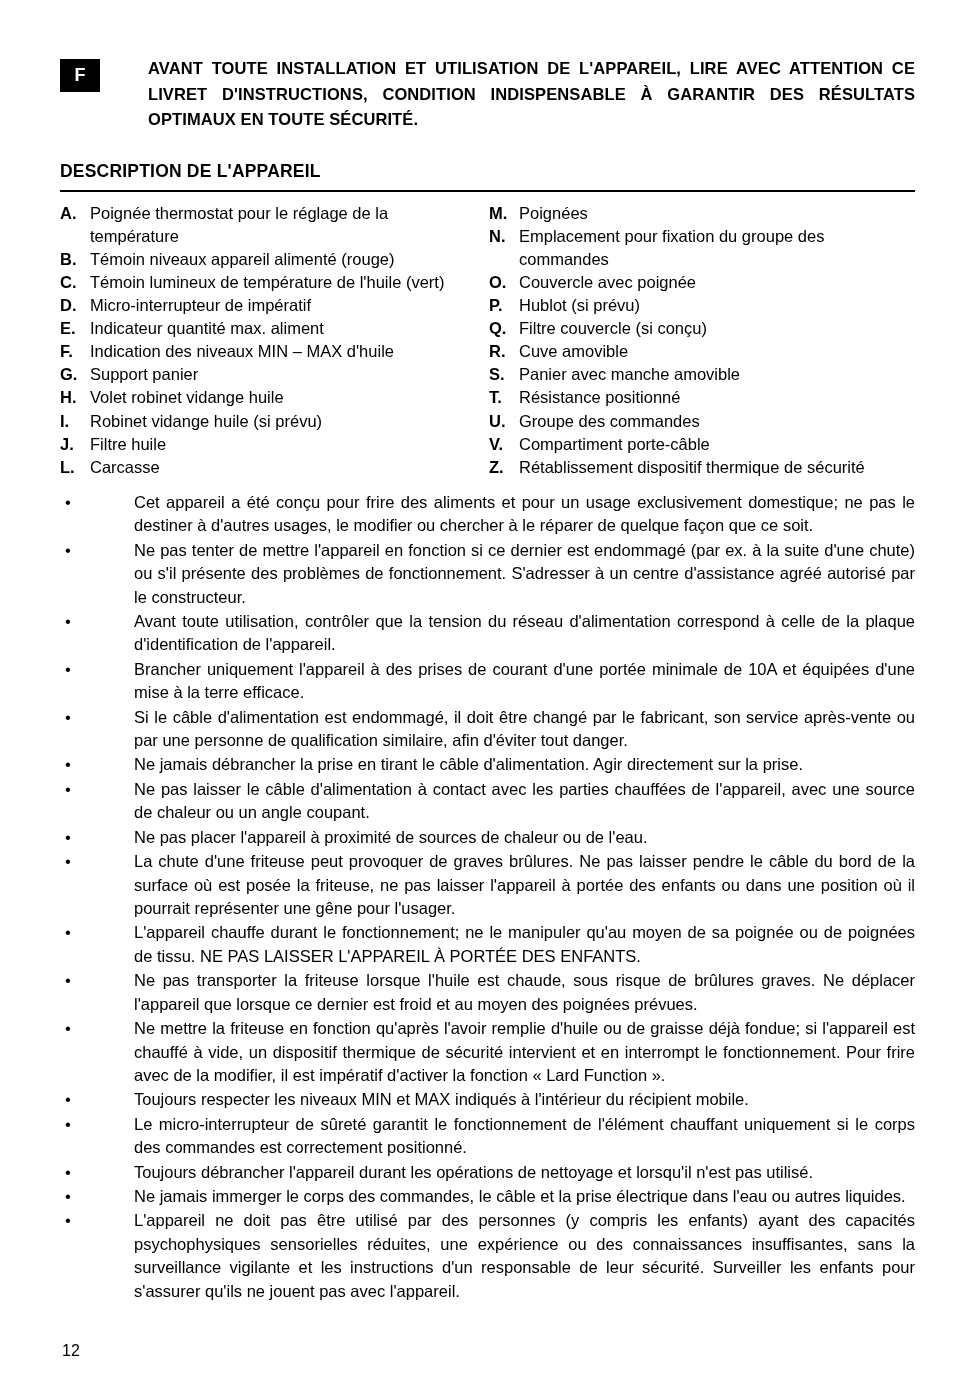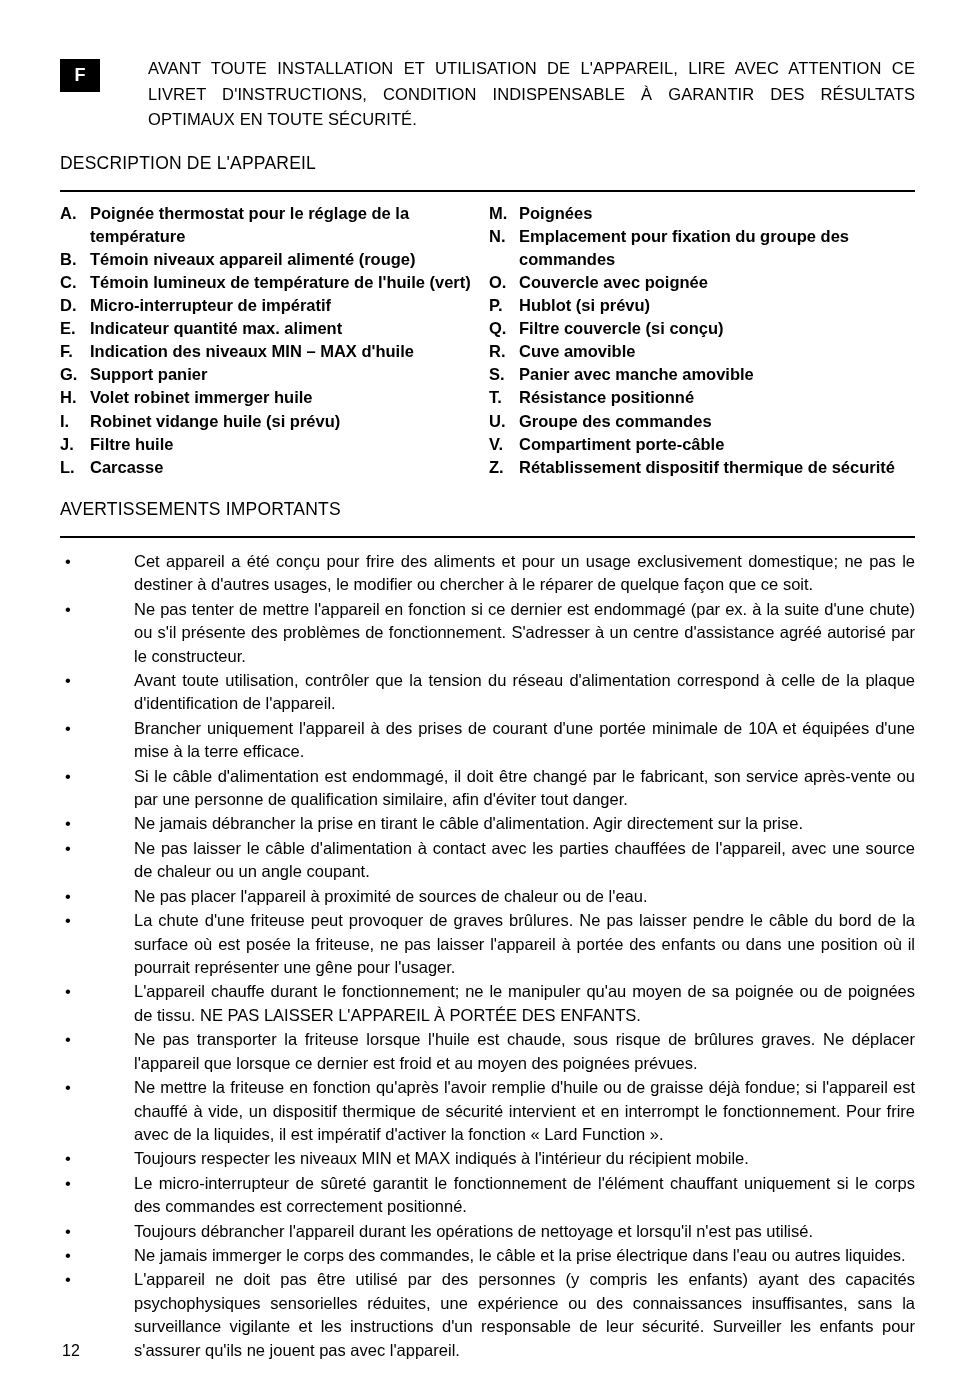--- a/index.html
+++ b/index.html
@@ -18,37 +18,38 @@
     width:40px; height:33px;
     background:#000; color:#fff;
     font-weight:bold; font-size:18px;
     display:flex; align-items:center; justify-content:center;
     margin-top:3px;
   }
   .intro {
     font-size:16.5px; line-height:1.55;
     text-align:justify;
     letter-spacing:0.1px;
+    font-weight:bold;
   }
   .section-title {
-    font-size:17.5px; font-weight:normal;
-    margin-top:20px;
-    padding-bottom:16px;
+    font-size:17.5px; font-weight:bold;
+    margin-top:28px;
+    padding-bottom:8px;
     border-bottom:2px solid #000;
     letter-spacing:0.2px;
   }
   .desc-grid {
     display:grid;
     grid-template-columns:413px 1fr;
     column-gap:16px;
     margin-top:10px;
   }
   .desc-item { display:flex; font-size:16.5px; line-height:1.4; }
   .desc-letter { flex:none; width:30px; font-weight:bold; }
-  .desc-text { flex:1;font-weight:bold; }
+  .desc-text { flex:1; }
   .warn-list { list-style:none; margin-top:12px; }
   .warn-item { display:flex; font-size:16.5px; line-height:1.42; margin-bottom:1px; }
   .bullet { flex:none; width:30px; padding-left:5px; }
   .warn-text { flex:1; text-align:justify;margin-left:44px; }
   .page-number {
     position:absolute; left:62px; bottom:28px;
     font-size:16px;
   }
 </style>
 </head>
@@ -95,21 +96,21 @@
     <span class="desc-text">Indication des niveaux MIN – MAX d'huile</span>
   </div>
 
   <div class="desc-item">
     <span class="desc-letter">G.</span>
     <span class="desc-text">Support panier</span>
   </div>
 
   <div class="desc-item">
     <span class="desc-letter">H.</span>
-    <span class="desc-text">Volet robinet immerger huile</span>
+    <span class="desc-text">Volet robinet vidange huile</span>
   </div>
 
   <div class="desc-item">
     <span class="desc-letter">I.</span>
     <span class="desc-text">Robinet vidange huile (si prévu)</span>
   </div>
 
   <div class="desc-item">
     <span class="desc-letter">J.</span>
     <span class="desc-text">Filtre huile</span>
@@ -171,21 +172,20 @@
     <span class="desc-text">Compartiment porte-câble</span>
   </div>
 
   <div class="desc-item">
     <span class="desc-letter">Z.</span>
     <span class="desc-text">Rétablissement dispositif thermique de sécurité</span>
   </div>
 </div>
   </div>
 
-  <h2 class="section-title">AVERTISSEMENTS IMPORTANTS</h2>
 
   <ul class="warn-list">
   <li class="warn-item">
     <span class="bullet">•</span>
     <span class="warn-text">Cet appareil a été conçu pour frire des aliments et pour un usage exclusivement domestique; ne pas le destiner à d'autres usages, le modifier ou chercher à le réparer de quelque façon que ce soit.</span>
   </li>
 
   <li class="warn-item">
     <span class="bullet">•</span>
     <span class="warn-text">Ne pas tenter de mettre l'appareil en fonction si ce dernier est endommagé (par ex. à la suite d'une chute) ou s'il présente des problèmes de fonctionnement. S'adresser à un centre d'assistance agréé autorisé par le constructeur.</span>
@@ -231,21 +231,21 @@
     <span class="warn-text">L'appareil chauffe durant le fonctionnement; ne le manipuler qu'au moyen de sa poignée ou de poignées de tissu. NE PAS LAISSER L'APPAREIL À PORTÉE DES ENFANTS.</span>
   </li>
 
   <li class="warn-item">
     <span class="bullet">•</span>
     <span class="warn-text">Ne pas transporter la friteuse lorsque l'huile est chaude, sous risque de brûlures graves. Ne déplacer l'appareil que lorsque ce dernier est froid et au moyen des poignées prévues.</span>
   </li>
 
   <li class="warn-item">
     <span class="bullet">•</span>
-    <span class="warn-text">Ne mettre la friteuse en fonction qu'après l'avoir remplie d'huile ou de graisse déjà fondue; si l'appareil est chauffé à vide, un dispositif thermique de sécurité intervient et en interrompt le fonctionnement. Pour frire avec de la liquides, il est impératif d'activer la fonction « Lard Function ».</span>
+    <span class="warn-text">Ne mettre la friteuse en fonction qu'après l'avoir remplie d'huile ou de graisse déjà fondue; si l'appareil est chauffé à vide, un dispositif thermique de sécurité intervient et en interrompt le fonctionnement. Pour frire avec de la modifier, il est impératif d'activer la fonction « Lard Function ».</span>
   </li>
 
   <li class="warn-item">
     <span class="bullet">•</span>
     <span class="warn-text">Toujours respecter les niveaux MIN et MAX indiqués à l'intérieur du récipient mobile.</span>
   </li>
 
   <li class="warn-item">
     <span class="bullet">•</span>
     <span class="warn-text">Le micro-interrupteur de sûreté garantit le fonctionnement de l'élément chauffant uniquement si le corps des commandes est correctement positionné.</span>

